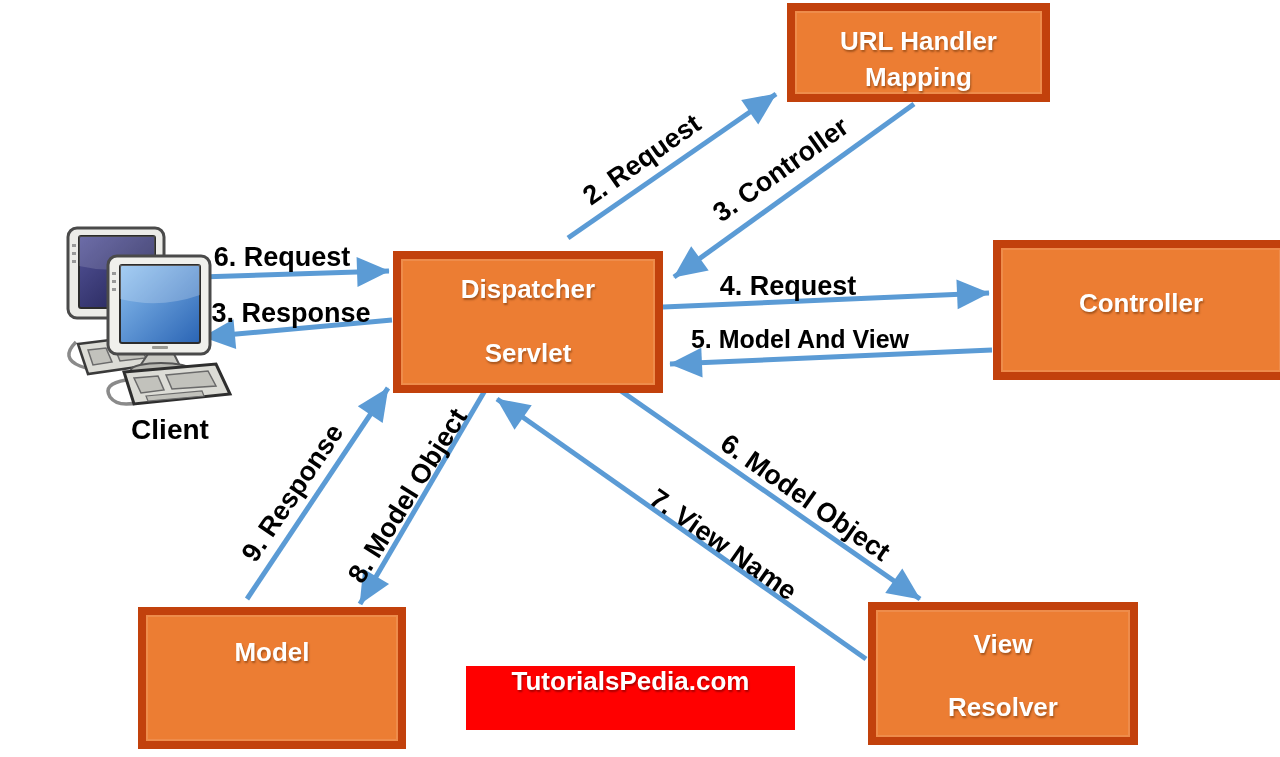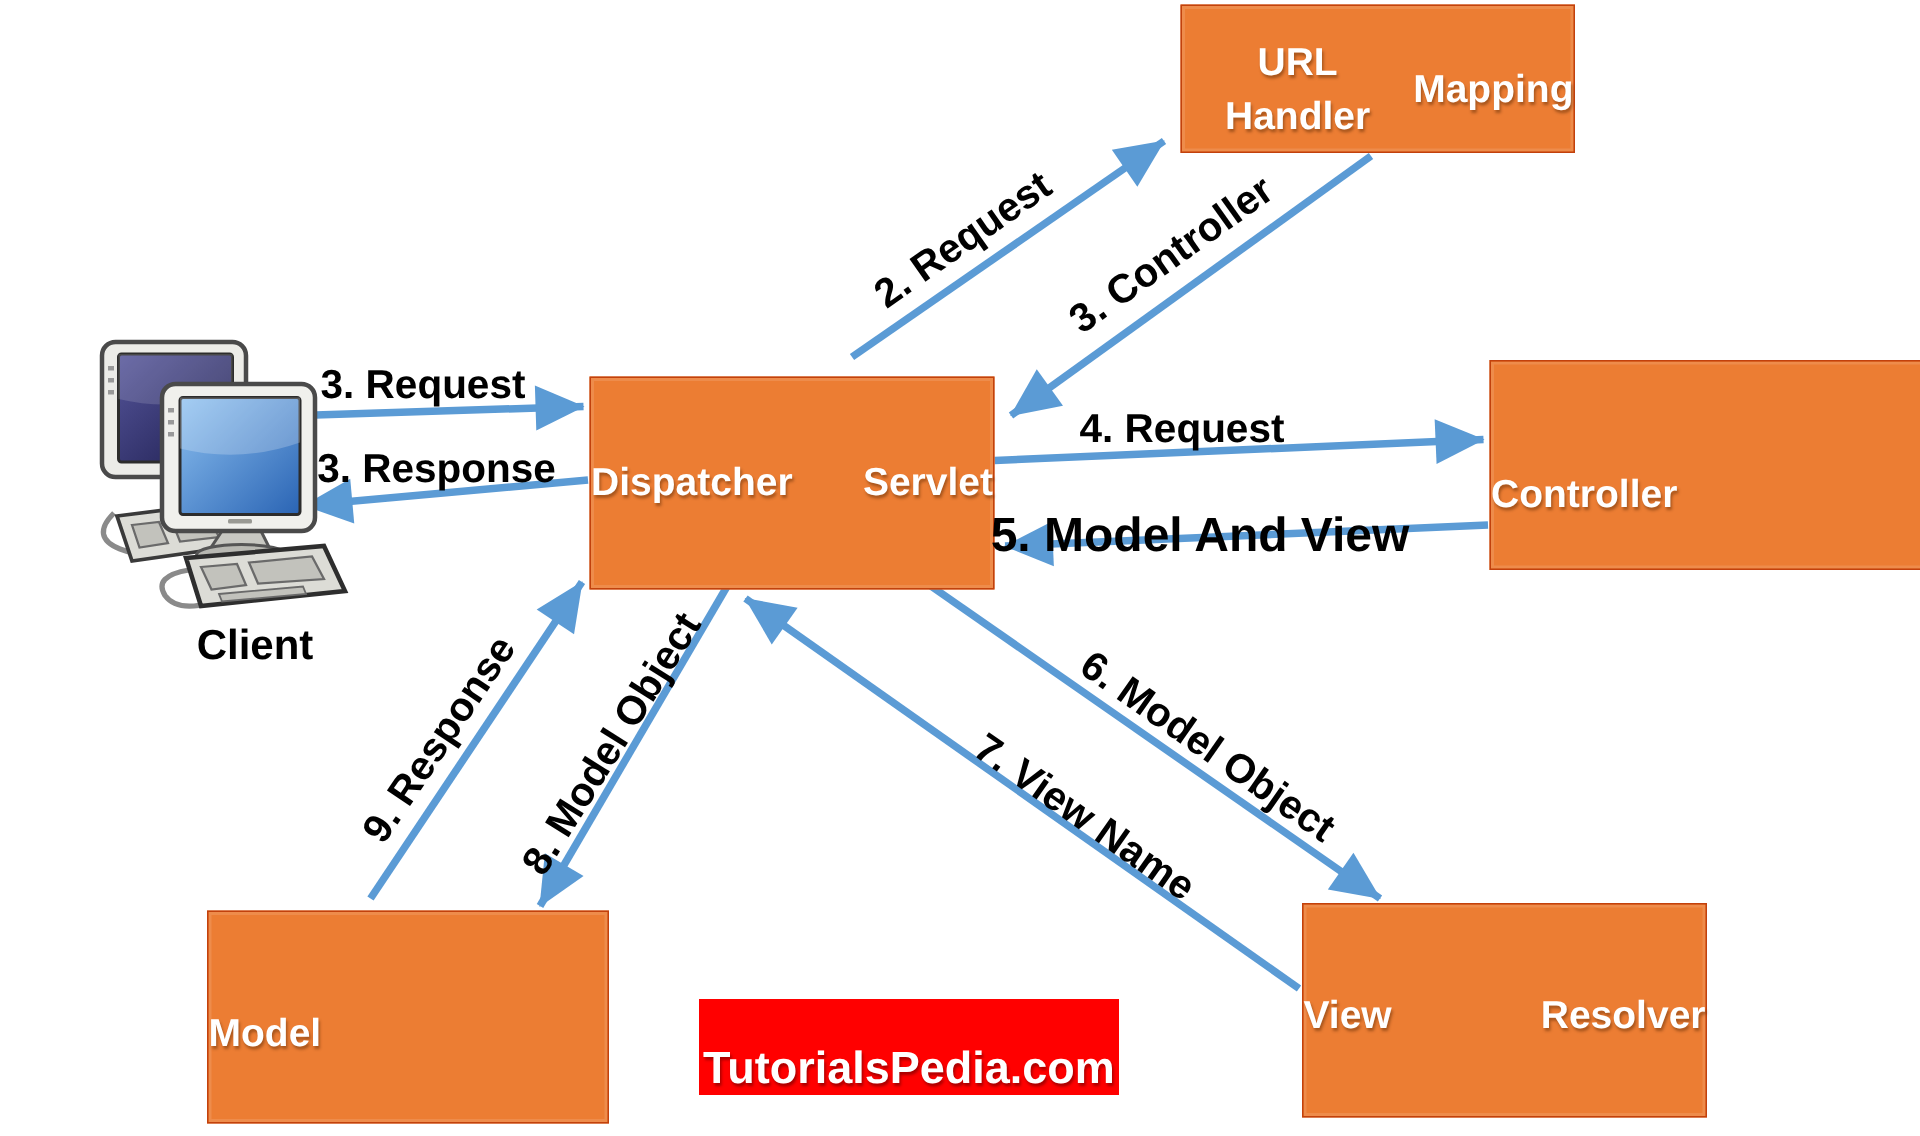--- a/index.html
+++ b/index.html
@@ -3,35 +3,35 @@
 <meta charset="utf-8">
 <style>
   html,body { margin:0; padding:0; background:#ffffff; }
   .canvas {
     position:relative; width:1280px; height:757px; background:#ffffff;
     overflow:hidden; font-family:"Liberation Sans", sans-serif;
   }
   .arrow-layer { position:absolute; left:0; top:0; width:1280px; height:757px; }
   .node {
     position:absolute; box-sizing:border-box;
-    background:#EC7D33; border:1px solid #c2410c;
+    background:#EC7D33; border:8px solid #c2410c;
     color:#ffffff; font-weight:bold; font-size:26px; text-align:center;
     text-shadow:1px 2px 2px rgba(80,35,0,0.45);
-    display:flex; align-items:center;
+    display:flex; flex-direction:column; align-items:center;
     box-shadow: inset 0 0 0 2px rgba(255,255,255,0.12);
   }
   .node-url        { left:787px; top:3px;   width:263px; height:99px;  padding-top:12px; line-height:36px; }
   .node-dispatcher { left:393px; top:240px; width:270px; height:142px; justify-content:space-between; padding:16px 0 18px 0; line-height:28px;margin-top:11px; }
   .node-controller { left:993px; top:240px; width:296px; height:140px; padding-top:38px; line-height:34px; }
   .node-views      { left:138px; top:607px; width:268px; height:142px; padding-top:20px; line-height:34px; }
   .node-viewres    { left:868px; top:602px; width:270px; height:143px; justify-content:space-between; padding:20px 0 16px 0; line-height:28px; }
   .watermark {
-    position:absolute; left:466px; top:666px; width:280px; height:64px;
-    background:#FF0000; color:#ffffff; font-weight:bold; font-size:30px;
-    display:flex; align-items:flex-end; justify-content:center;
+    position:absolute; left:466px; top:666px; width:329px; height:64px;
+    background:#FF0000; color:#ffffff; font-weight:bold; font-size:26px;
+    display:flex; align-items:flex-start; justify-content:center;
     text-shadow:1px 2px 2px rgba(0,0,0,0.35);
   }
   .alabel {
     position:absolute; color:#000000; font-weight:bold; font-size:27px;
     white-space:nowrap; transform-origin:center center;
   }
   .client-label {
     position:absolute; left:170px; top:430px; transform:translate(-50%,-50%);
     color:#000000; font-weight:bold; font-size:28px;
   }
@@ -132,25 +132,25 @@
 
   <div class="node node-views">
     <span>Model</span>
   </div>
 
   <div class="node node-viewres">
     <span>View</span>
     <span>Resolver</span>
   </div>
 
-  <div class="alabel" style="left:282px; top:257px; transform:translate(-50%,-50%);">3. Request</div>
+  <div class="alabel" style="left:282px; top:257px; transform:translate(-50%,-50%);">6. Request</div>
   <div class="alabel" style="left:642px; top:160px; transform:translate(-50%,-50%) rotate(-35deg);">2. Request</div>
   <div class="alabel" style="left:781px; top:170px; transform:translate(-50%,-50%) rotate(-35.5deg);">3. Controller</div>
   <div class="alabel" style="left:788px; top:286px; transform:translate(-50%,-50%);">4. Request</div>
-  <div class="alabel" style="left:800px; top:357px; transform:translate(-50%,-50%); font-size:32px;">5. Model And View</div>
+  <div class="alabel" style="left:800px; top:339px; transform:translate(-50%,-50%); font-size:25px;">5. Model And View</div>
   <div class="alabel" style="left:805px; top:498px; transform:translate(-50%,-50%) rotate(35deg);">6. Model Object</div>
   <div class="alabel" style="left:723px; top:545px; transform:translate(-50%,-50%) rotate(35deg);">7. View Name</div>
   <div class="alabel" style="left:408px; top:496px; transform:translate(-50%,-50%) rotate(-58deg);">8. Model Object</div>
   <div class="alabel" style="left:293px; top:493px; transform:translate(-50%,-50%) rotate(-56deg);">9. Response</div>
   <div class="alabel" style="left:291px; top:313px; transform:translate(-50%,-50%);">3. Response</div>
 
   <div class="watermark">
     <span>TutorialsPedia.com</span>
   </div>
 

